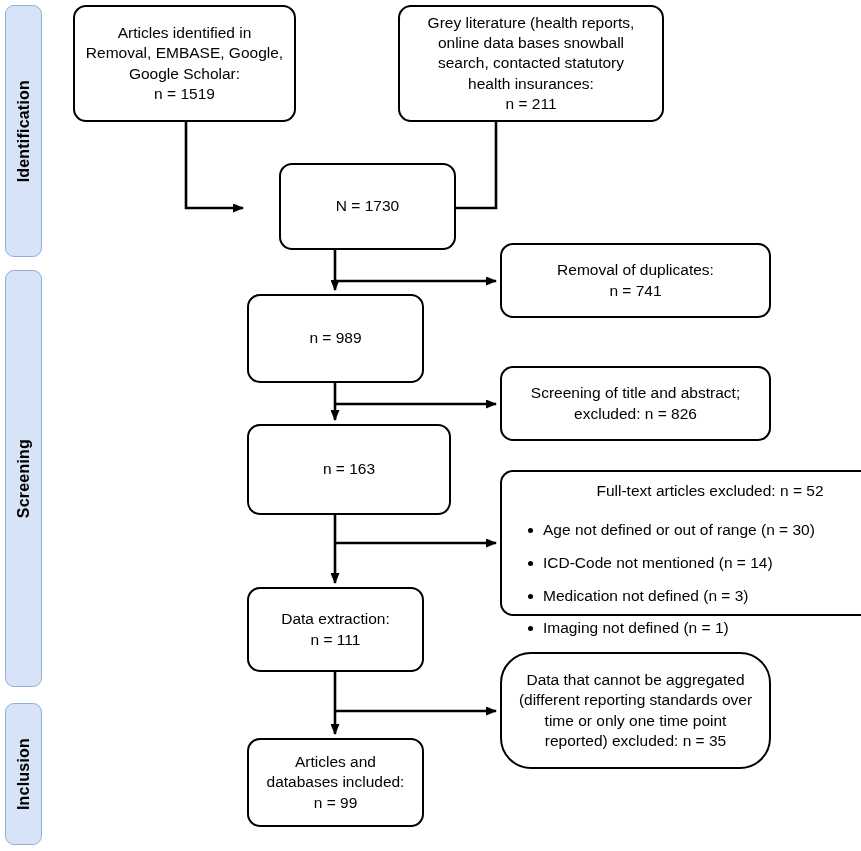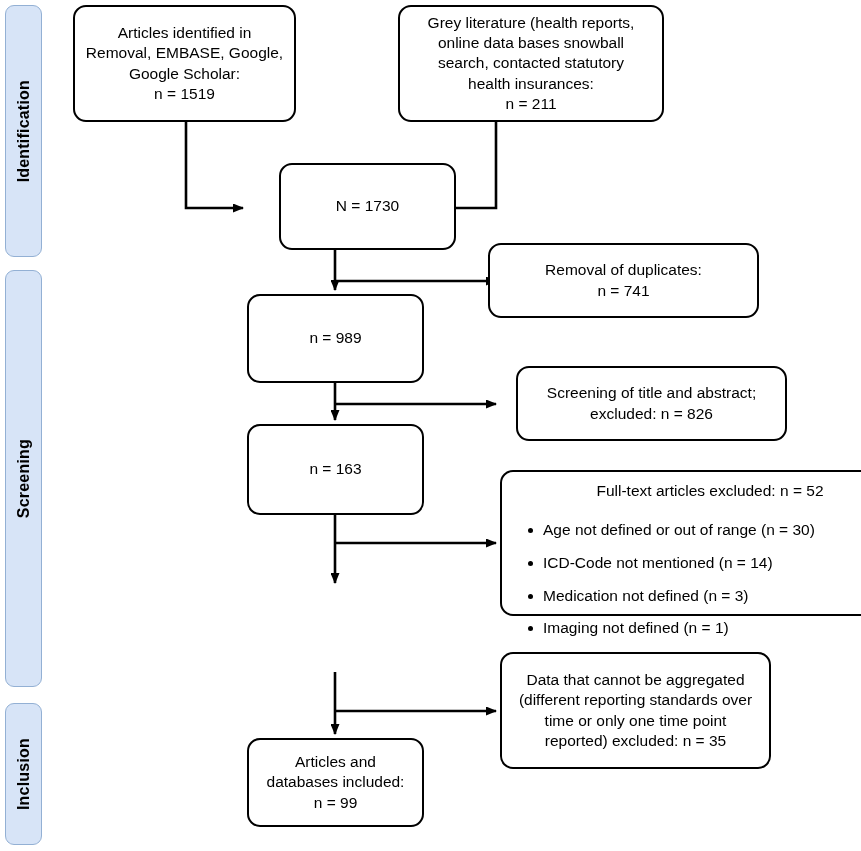--- a/index.html
+++ b/index.html
@@ -45,28 +45,28 @@
     font-size:15.5px;
     line-height:1.30;
     padding:4px 8px;
   }
   .node .line{display:block;white-space:nowrap;}
 
   
   #node-sources     {left:73px; top:5px;   width:223px;height:117px;}
   #node-grey        {left:359px;top:5px;   width:266px;height:117px;margin-left:39px;}
   #node-total       {left:247px;top:163px; width:177px;height:87px;margin-left:32px;}
-  #node-dedup       {left:488px;top:243px; width:271px;height:75px;}
+  #node-dedup       {left:500px;top:243px; width:271px;height:75px;}
   #node-989         {left:247px;top:294px; width:177px;height:89px;}
-  #node-screen-ta   {left:500px;top:366px; width:271px;height:75px;margin-left:16px;}
-  #node-163         {left:247px;top:424px; width:177px;height:91px;justify-content:center;}
+  #node-screen-ta   {left:500px;top:366px; width:271px;height:75px;}
+  #node-163         {left:247px;top:424px; width:204px;height:91px;justify-content:center;}
   #node-fulltext    {left:500px;top:470px; width:420px;height:146px;
                      justify-content:flex-start;padding-top:9px;}
   #node-extract     {left:247px;top:587px; width:177px;height:85px;}
-  #node-aggregate   {left:500px;top:652px; width:271px;height:117px;}
+  #node-aggregate   {left:500px;top:652px; width:271px;height:117px;border-radius:31px;}
   #node-included    {left:247px;top:738px; width:177px;height:89px;align-items:center;}
 
   
   .ft-title{font-size:15.5px;margin-bottom:7px;white-space:nowrap;}
   .ft-list{
     list-style:none;margin:0;padding:0;
     text-align:left;align-self:flex-start;
     margin-left:16px;
   }
   .ft-list li{
@@ -167,20 +167,24 @@
   <div class="node" id="node-fulltext">
     <div class="ft-title">Full-text articles excluded: n = 52</div>
     <ul class="ft-list">
       <li>Age not defined or out of range (n = 30)</li>
       <li>ICD-Code not mentioned (n = 14)</li>
       <li>Medication not defined (n = 3)</li>
       <li>Imaging not defined (n = 1)</li>
     </ul>
   </div>
 
+  <div class="node" id="node-extract">
+    <span class="line">Data extraction:</span>
+    <span class="line">n = 111</span>
+  </div>
 
   <div class="node" id="node-aggregate">
     <span class="line">Data that cannot be aggregated</span>
     <span class="line">(different reporting standards over</span>
     <span class="line">time or only one time point</span>
     <span class="line">reported) excluded: n = 35</span>
   </div>
 
   <div class="node" id="node-included">
     <span class="line">Articles and</span>

